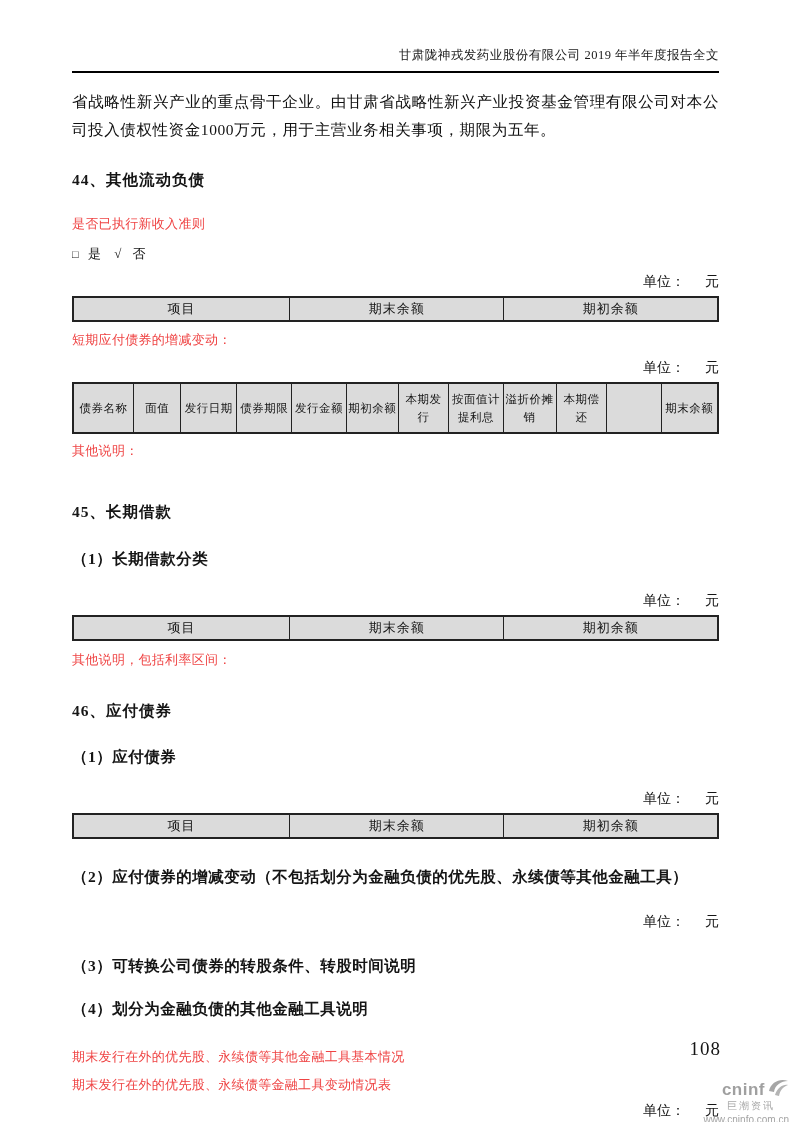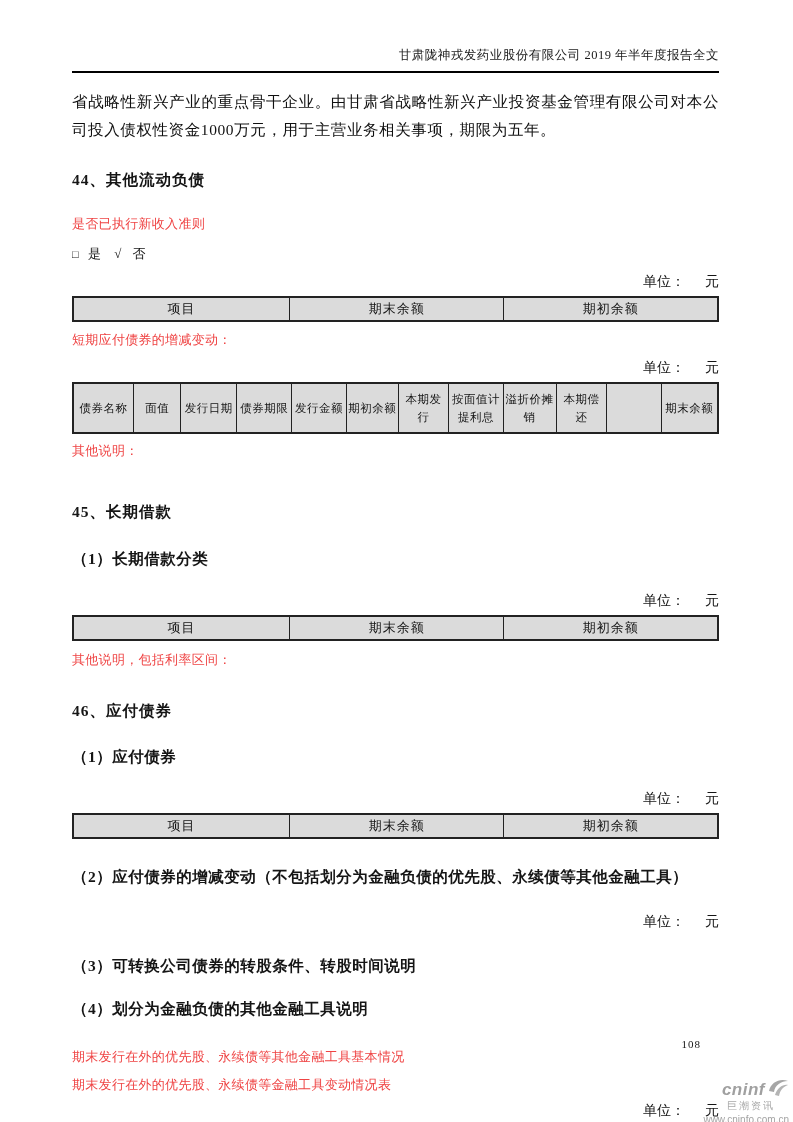--- a/index.html
+++ b/index.html
@@ -45,25 +45,25 @@
   table.tbl3 th.c3 { width:33.2%; }
 
   table.bond th { font-size:11.5px; height:50px; padding:2px 1px; line-height:1.6; letter-spacing:0.5px; }
   .bw1{width:9.4%}.bw2{width:7.3%}.bw3{width:8.7%}.bw4{width:8.5%}.bw5{width:8.5%}
   .bw6{width:8.0%}.bw7{width:7.9%}.bw8{width:8.4%}.bw9{width:8.2%}.bw10{width:7.9%}
   .bw11{width:8.4%}.bw12{width:8.8%}
 
   .mt8{margin-top:8px}.mt9{margin-top:9px}.mt10{margin-top:10px}.mt12{margin-top:12px}.mt22{margin-top:22px}.mt24{margin-top:24px}.mt25{margin-top:25px}
   .mt26{margin-top:26px}.mt28{margin-top:28px}.mt30{margin-top:42px}.mt32{margin-top:32px}
 
-  .page-number { position:absolute; top:1038px; right:92px; font-size:11px; letter-spacing:1px; }
+  .page-number { position:absolute; top:1038px; right:72px; font-size:19px; letter-spacing:1px; }
 
   .logo { position:absolute; top:1078px; right:4px; width:110px; text-align:right;
           font-family:"Liberation Sans","DejaVu Sans",sans-serif; color:#9b9b9b; }
-  .logo-top { display:flex; align-items:center; justify-content:flex-end;font-style:italic; }
+  .logo-top { display:flex; align-items:center; justify-content:flex-end; }
   .logo-brand { font-size:17px; font-weight:bold; letter-spacing:0.5px; color:#a0a0a0; }
   .logo-swirl { margin-left:2px; }
   .logo-cn { font-size:10px; letter-spacing:2px; color:#a8a8a8; margin-top:-2px; padding-right:14px; }
   .logo-url { font-size:10px; color:#a3a3a3; margin-top:1px; }
 </style>
 </head>
 <body>
 
 <div class="page">
   <div class="content">

